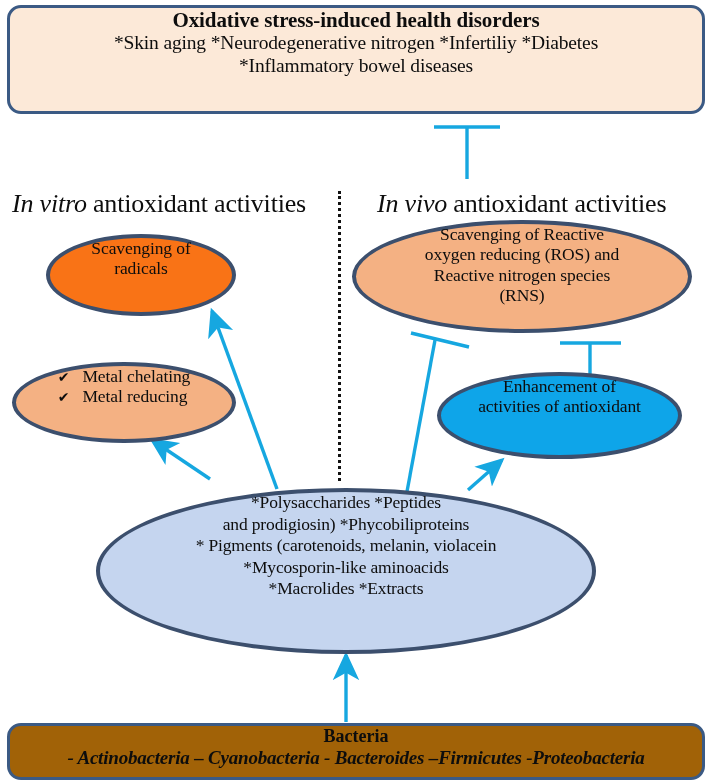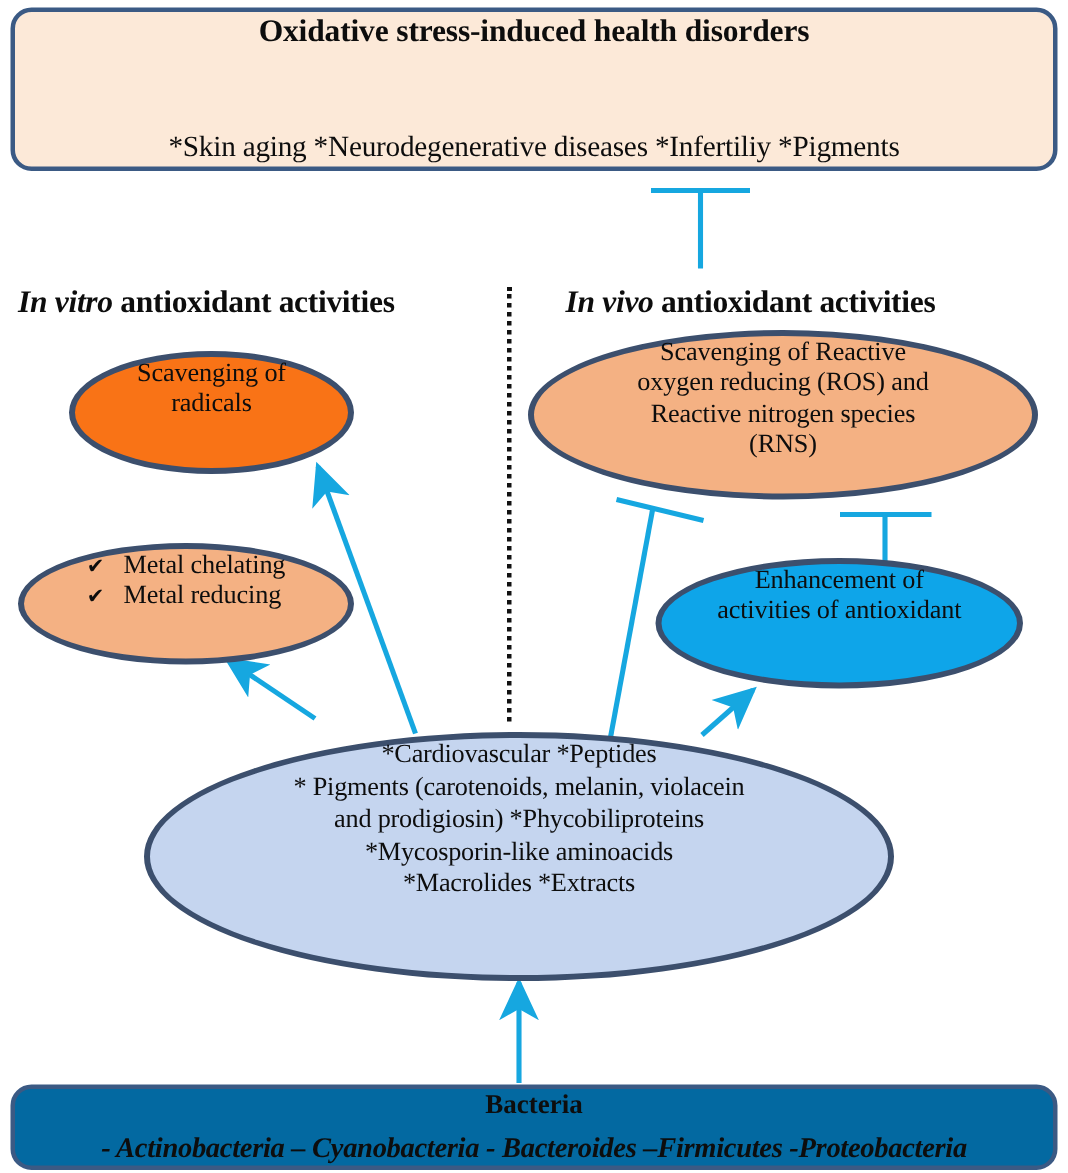--- a/index.html
+++ b/index.html
@@ -4,31 +4,31 @@
 <style>
   html,body{margin:0;padding:0;background:#ffffff;}
   body{width:712px;height:782px;position:relative;overflow:hidden;
        font-family:"Liberation Serif","DejaVu Serif",serif;color:#0d0d0d;}
   .stage{position:absolute;left:0;top:0;width:712px;height:782px;}
 
   svg.links{position:absolute;left:0;top:0;width:712px;height:782px;pointer-events:none;}
 
   .rbox{position:absolute;box-sizing:border-box;border:3px solid #3B5A84;
         border-radius:14px;display:flex;flex-direction:column;
-        align-items:center;justify-content:space-between;text-align:center;}
+        align-items:center;justify-content:flex-start;text-align:center;}
   #top-box{left:7px;top:5px;width:698px;height:109px;background:#FCE9D8;}
-  #bottom-box{left:7px;top:723px;width:698px;height:57px;background:#0369a1;}
+  #bottom-box{left:7px;top:723px;width:698px;height:57px;background:#a16207;}
 
   #top-box .t-title{font-weight:bold;font-size:21px;line-height:1.16;letter-spacing:-.1px;}
   #top-box .t-line{font-size:19.5px;line-height:1.17;letter-spacing:-.15px;}
 
   #bottom-box .b-title{font-weight:bold;font-size:18px;line-height:1.15;}
   #bottom-box .b-line{font-style:italic;font-weight:bold;font-size:19px;line-height:1.15;letter-spacing:-.2px;white-space:nowrap;}
 
-  .heading{position:absolute;font-weight:bold;font-size:21px;white-space:nowrap;letter-spacing:-.2px;}
+  .heading{position:absolute;font-weight:normal;font-size:26px;white-space:nowrap;letter-spacing:-.2px;}
   .heading i{font-style:italic;}
   #head-vitro{left:12px;top:189px;}
   #head-vivo{left:377px;top:189px;}
 
   .ell{position:absolute;box-sizing:border-box;border:4px solid #3C4F6D;
        border-radius:50%;display:flex;justify-content:center;
        text-align:center;}
   .ell .txt{line-height:1.16;font-size:17.5px;letter-spacing:-.1px;}
 
   #ell-radicals{left:46px;top:234px;width:190px;height:82px;background:#f97316;}
@@ -77,21 +77,22 @@
       <path d="M210,479 L152,440" marker-end="url(#ah)"></path>
 
       <path d="M468,490 L502,460" marker-end="url(#ah)"></path>
 
       <path d="M346,722 L346,655" marker-end="url(#ah)"></path>
     </g>
   </svg>
 
   <div class="rbox" id="top-box">
     <div class="t-title">Oxidative stress-induced health disorders</div>
-    <div class="t-line">*Skin aging *Neurodegenerative diseases *Infertiliy *Pigments</div>
+    <div class="t-line">*Skin aging *Neurodegenerative nitrogen *Infertiliy *Diabetes</div>
+    <div class="t-line">*Inflammatory bowel diseases</div>
   </div>
 
   <div class="heading" id="head-vitro">
     <i>In vitro</i><span> antioxidant activities</span>
   </div>
   <div class="heading" id="head-vivo">
     <i>In vivo</i><span> antioxidant activities</span>
   </div>
 
   <div class="divider"></div>
@@ -127,23 +128,23 @@
 
   <div class="ell" id="ell-enzymes">
     <div class="txt">
       <div>Enhancement  of</div>
       <div>activities  of antioxidant</div>
     </div>
   </div>
 
   <div class="ell" id="ell-compounds">
     <div class="txt">
-      <div>*Cardiovascular  *Peptides</div>
+      <div>*Polysaccharides  *Peptides</div>
+      <div>and prodigiosin) *Phycobiliproteins</div>
       <div>* Pigments (carotenoids, melanin,  violacein</div>
-      <div>and prodigiosin) *Phycobiliproteins</div>
       <div>*Mycosporin-like aminoacids</div>
       <div>*Macrolides  *Extracts</div>
     </div>
   </div>
 
   <div class="rbox" id="bottom-box">
     <div class="b-title">Bacteria</div>
     <div class="b-line">- Actinobacteria – Cyanobacteria  - Bacteroides –Firmicutes -Proteobacteria</div>
   </div>
 

